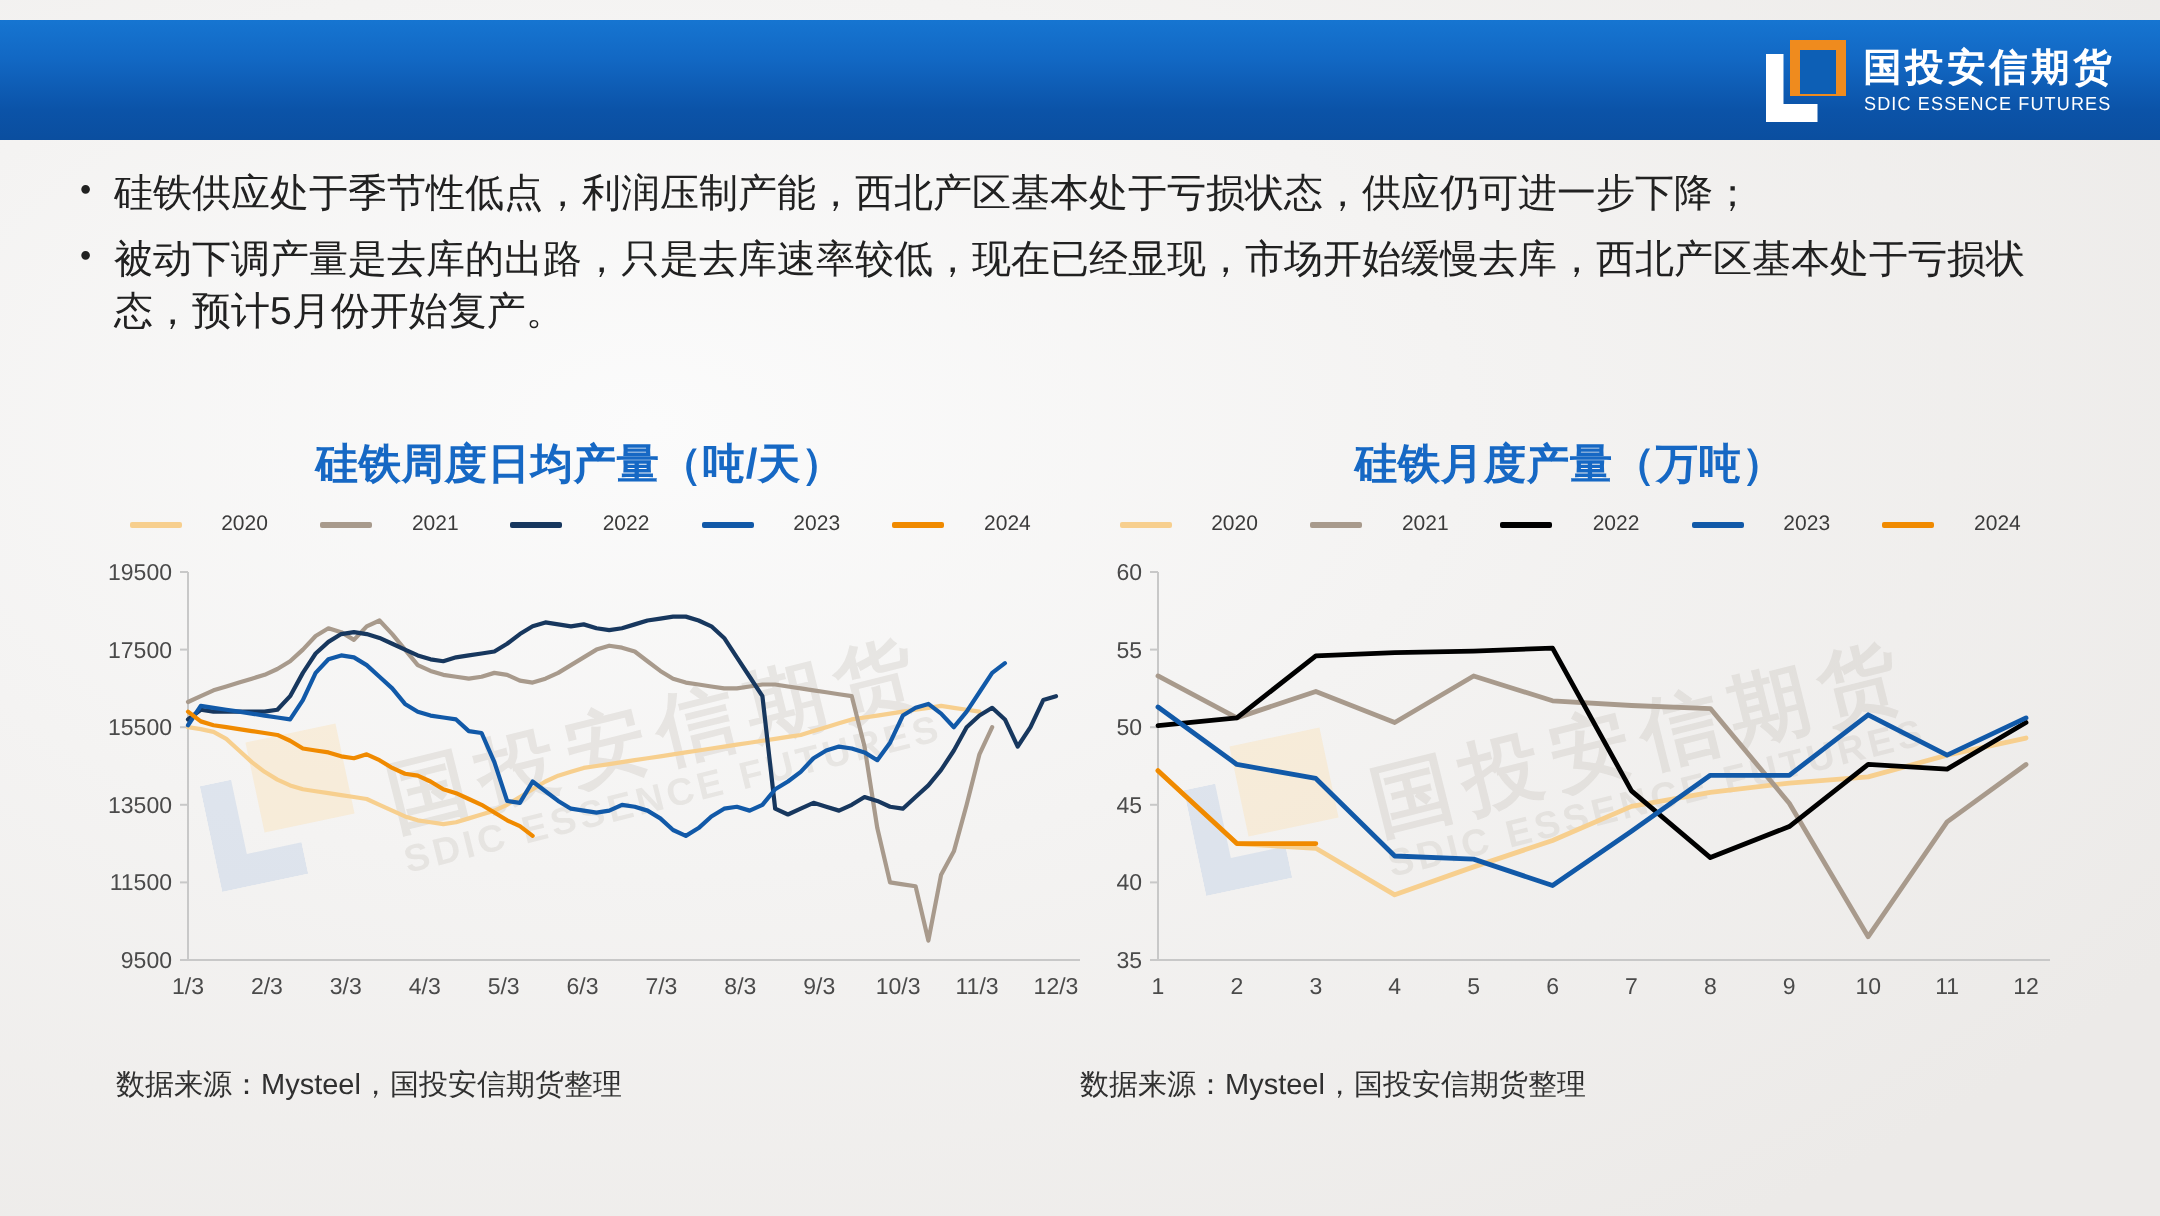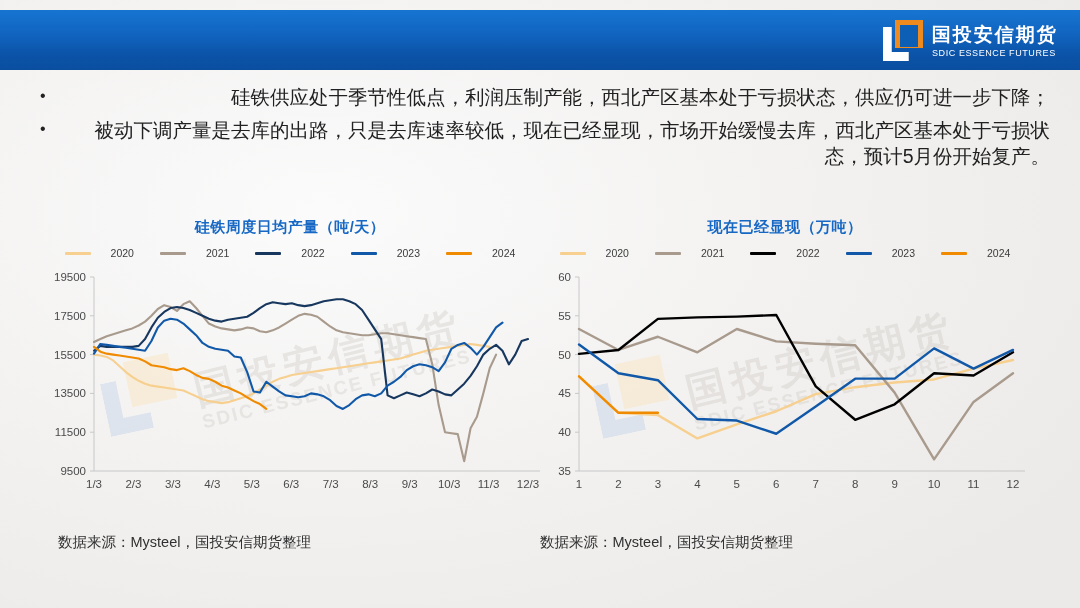--- a/index.html
+++ b/index.html
@@ -53,29 +53,29 @@
     position:absolute;left:40px;top:84px;width:1010px;
     color:#212121;
   }
   .bullet{
     display:flex;align-items:flex-start;margin-bottom:7px;
     font-size:19.5px;line-height:1.34;
   }
   .bullet .dot{
     width:17px;flex:0 0 17px;font-size:16px;line-height:1.45;color:#212121;
   }
-  .bullet .btxt{flex:1;text-align:right;}
+  .bullet .btxt{flex:1;}
 
   
   .chart-block{position:absolute;top:218px;width:500px;height:330px;}
   .chart-left{left:40px;}
   .chart-right{left:535px;}
 
   .chart-title{
-    text-align:center;font-size:15px;font-weight:bold;color:#1668c4;
+    text-align:center;font-size:21px;font-weight:bold;color:#1668c4;
     letter-spacing:.5px;margin-bottom:10px;
   }
   .legend{
     display:flex;justify-content:center;align-items:center;gap:26px;
     font-size:10.5px;color:#3b3b3b;margin-bottom:8px;
   }
   .legend-item{display:flex;align-items:center;gap:20px;}
   .legend-swatch{display:block;width:26px;height:3px;border-radius:1px;}
 
   .plot-wrap{position:relative;width:500px;height:230px;}
@@ -197,21 +197,21 @@
           <polyline points="54.00,74.99 60.38,72.08 66.76,69.17 73.15,67.23 79.53,65.29 85.91,63.35 92.29,61.41 98.68,58.50 105.06,54.62 111.44,48.80 117.82,42.01 124.21,38.13 130.59,40.07 136.97,43.95 143.35,37.16 149.74,34.25 156.12,41.04 162.50,48.80 168.88,56.56 175.26,59.47 181.65,61.41 188.03,62.38 194.41,63.35 200.79,62.38 207.18,60.44 213.56,61.41 219.94,64.32 226.32,65.29 232.71,63.35 239.09,60.44 245.47,56.56 251.85,52.68 258.24,48.80 264.62,46.86 271.00,47.83 277.38,49.77 283.76,54.62 290.15,59.47 296.53,63.35 302.91,65.29 309.29,66.26 315.68,67.23 322.06,68.20 328.44,68.20 334.82,67.23 341.21,66.26 347.59,66.26 353.97,67.23 360.35,68.20 366.74,69.17 373.12,70.14 379.50,71.11 385.88,72.08 392.26,97.30 398.65,138.04 405.03,165.20 411.41,166.17 417.79,167.14 424.18,194.30 430.56,161.32 436.94,149.68 443.32,126.40 449.71,101.18 456.09,87.60" fill="none" stroke="#a89a8c" stroke-width="2.1" stroke-linejoin="round" stroke-linecap="round"></polyline>
           <polyline points="54.00,83.72 60.38,78.87 66.76,79.84 73.15,79.84 79.53,79.84 85.91,79.84 92.29,79.84 98.68,78.87 105.06,72.08 111.44,60.44 117.82,50.74 124.21,44.92 130.59,41.04 136.97,40.07 143.35,41.04 149.74,42.98 156.12,45.89 162.50,48.80 168.88,51.71 175.26,53.65 181.65,54.62 188.03,52.68 194.41,51.71 200.79,50.74 207.18,49.77 213.56,45.89 219.94,41.04 226.32,37.16 232.71,35.22 239.09,36.19 245.47,37.16 251.85,36.19 258.24,38.13 264.62,39.10 271.00,38.13 277.38,36.19 283.76,34.25 290.15,33.28 296.53,32.31 302.91,32.31 309.29,34.25 315.68,37.16 322.06,42.98 328.44,52.68 334.82,62.38 341.21,72.08 347.59,128.34 353.97,131.25 360.35,128.34 366.74,125.43 373.12,127.37 379.50,129.31 385.88,126.40 392.26,122.52 398.65,124.46 405.03,127.37 411.41,128.34 417.79,122.52 424.18,116.70 430.56,108.94 436.94,99.24 443.32,87.60 449.71,81.78 456.09,77.90 462.47,83.72 468.85,97.30 475.24,87.60 481.62,74.02 488.00,72.08" fill="none" stroke="#17375e" stroke-width="2.1" stroke-linejoin="round" stroke-linecap="round"></polyline>
           <polyline points="54.00,86.63 60.38,76.93 66.76,77.90 73.15,78.87 79.53,79.84 85.91,80.81 92.29,81.78 98.68,82.75 105.06,83.72 111.44,74.02 117.82,60.44 124.21,53.65 130.59,51.71 136.97,52.68 143.35,56.56 149.74,62.38 156.12,68.20 162.50,75.96 168.88,79.84 175.26,81.78 181.65,82.75 188.03,83.72 194.41,89.54 200.79,90.51 207.18,105.06 213.56,124.46 219.94,125.43 226.32,114.76 232.71,119.61 239.09,124.46 245.47,128.34 251.85,129.31 258.24,130.28 264.62,129.31 271.00,126.40 277.38,127.37 283.76,129.31 290.15,133.19 296.53,139.01 302.91,141.92 309.29,138.04 315.68,132.22 322.06,128.34 328.44,127.37 334.82,129.31 341.21,126.40 347.59,118.64 353.97,114.76 360.35,109.91 366.74,103.12 373.12,99.24 379.50,97.30 385.88,98.27 392.26,100.21 398.65,104.09 405.03,95.36 411.41,81.78 417.79,77.90 424.18,75.96 430.56,80.81 436.94,87.60 443.32,79.84 449.71,70.14 456.09,60.44 462.47,55.59" fill="none" stroke="#1159a8" stroke-width="2.1" stroke-linejoin="round" stroke-linecap="round"></polyline>
           <polyline points="54.00,79.84 60.38,84.69 66.76,86.63 73.15,87.60 79.53,88.57 85.91,89.54 92.29,90.51 98.68,91.48 105.06,94.39 111.44,98.27 117.82,99.24 124.21,100.21 130.59,102.15 136.97,103.12 143.35,101.18 149.74,104.09 156.12,107.97 162.50,110.88 168.88,111.85 175.26,114.76 181.65,118.64 188.03,120.58 194.41,123.49 200.79,126.40 207.18,130.28 213.56,134.16 219.94,137.07 226.32,141.92" fill="none" stroke="#f08a00" stroke-width="2.1" stroke-linejoin="round" stroke-linecap="round"></polyline>
         </svg>
     </div>
     <div class="source source-left" style="position:absolute;left:18px;top:315px;">数据来源：Mysteel，国投安信期货整理</div>
   </div>
 
   <div class="chart-block chart-right">
-    <div class="chart-title">现在已经显现（万吨）</div>
+    <div class="chart-title">硅铁月度产量（万吨）</div>
     <div class="legend">
       <div class="legend-item">
         <span class="legend-swatch" style="background:#f7cf8e"></span>
         <span>2020</span>
       </div>
       <div class="legend-item">
         <span class="legend-swatch" style="background:#a89a8c"></span>
         <span>2021</span>
       </div>
       <div class="legend-item">

